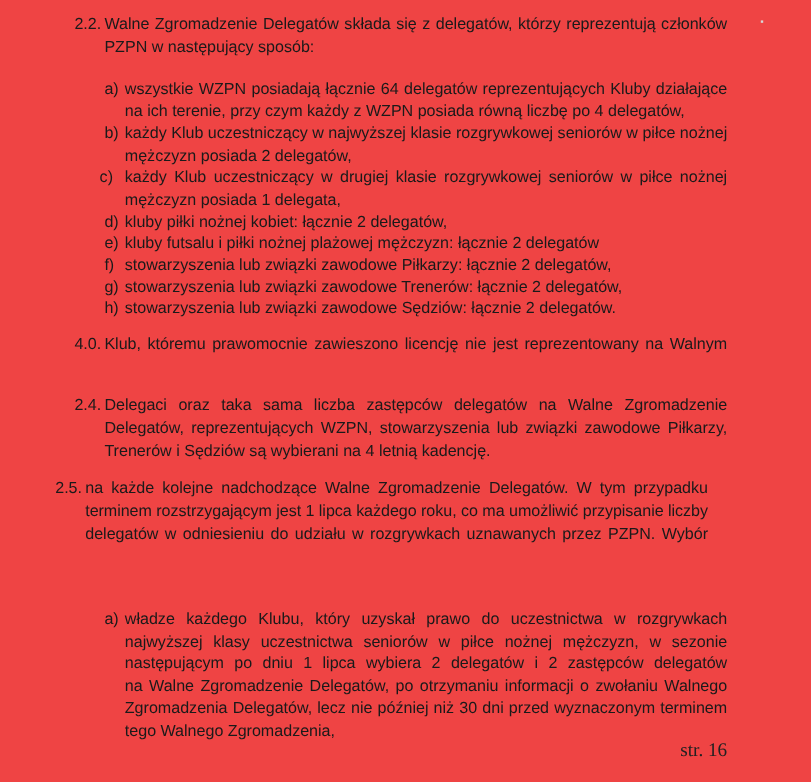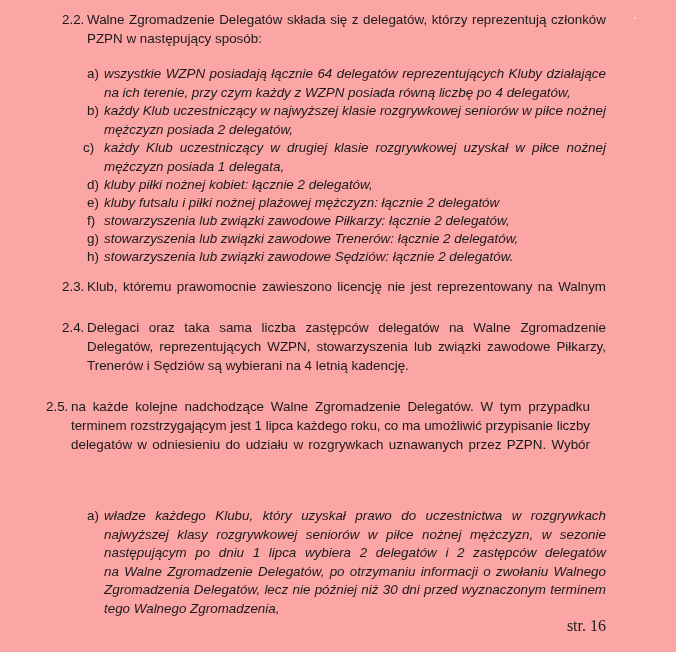--- a/index.html
+++ b/index.html
@@ -1,25 +1,25 @@
 <!DOCTYPE html>
 <html><head>
   <meta charset="utf-8">
   <style>
     html, body { margin: 0; padding: 0; background: #ffffff; }
     body { width: 676px; height: 652px; position: relative; overflow: hidden; }
-    .page { position: absolute; left: 0; top: 0; width: 676px; height: 652px; background: #fca5a5; color: #1a1a1a; }
+    .page { position: absolute; left: 0; top: 0; width: 676px; height: 652px; background: #ef4444; color: #1a1a1a; }
     .para { position: absolute; font-family: "Liberation Sans", sans-serif; font-size: 13.4px; line-height: 19px; text-align: justify; }
     .para .num { position: absolute; left: -25px; top: 0; }
     .para .line { display: block; text-align: justify; text-align-last: justify; white-space: nowrap; }
     .line.last { text-align-last: left; }
     .list-item { position: absolute; font-family: "Liberation Sans", sans-serif; font-size: 13.4px; line-height: 18.5px; }
     .list-item .lbl { position: absolute; left: -17px; top: 0; }
     .list-item .lbl.c { left: -21px; }
-    .list-item .line { display: block; text-align: justify; text-align-last: justify; white-space: nowrap; font-style: italic; }
+    .list-item .line { display: block; text-align: justify; text-align-last: justify; white-space: nowrap; }
     .list-item .line.last { text-align-last: left; }
     .footer { position: absolute; right: 70px; top: 617px; font-family: "Liberation Serif", serif; font-size: 16px; color: #222; }
     .speck { position: absolute; left: 634px; top: 17px; width: 2px; height: 2px; background: #d8d8d8; }
   </style>
 </head>
 <body>
 
 <div class="page">
 
   <div class="para" style="left:87px; top:10px; width:519px;">
@@ -35,21 +35,21 @@
   </div>
 
   <div class="list-item" style="left:104px; top:102px; width:502px;">
     <span class="lbl">b)</span>
     <span class="line" style="letter-spacing: -0.00443673px;">każdy Klub uczestniczący w najwyższej klasie rozgrywkowej seniorów w piłce nożnej</span>
     <span class="line last">mężczyzn posiada 2 delegatów,</span>
   </div>
 
   <div class="list-item" style="left:104px; top:139px; width:502px;">
     <span class="lbl c">c)</span>
-    <span class="line">każdy Klub uczestniczący w drugiej klasie rozgrywkowej uzyskał w piłce nożnej</span>
+    <span class="line">każdy Klub uczestniczący w drugiej klasie rozgrywkowej seniorów w piłce nożnej</span>
     <span class="line last">mężczyzn posiada 1 delegata,</span>
   </div>
 
   <div class="list-item" style="left:104px; top:176px; width:502px;">
     <span class="lbl">d)</span>
     <span class="line last">kluby piłki nożnej kobiet: łącznie 2 delegatów,</span>
   </div>
 
   <div class="list-item" style="left:104px; top:194px; width:502px;">
     <span class="lbl">e)</span>
@@ -65,42 +65,42 @@
     <span class="lbl">g)</span>
     <span class="line last">stowarzyszenia lub związki zawodowe Trenerów: łącznie 2 delegatów,</span>
   </div>
 
   <div class="list-item" style="left:104px; top:248px; width:502px;">
     <span class="lbl">h)</span>
     <span class="line last">stowarzyszenia lub związki zawodowe Sędziów: łącznie 2 delegatów.</span>
   </div>
 
   <div class="para" style="left:87px; top:277px; width:519px;">
-    <span class="num">2.3.</span>
+    <span class="num">4.0.</span>
     <span class="line">Klub, któremu prawomocnie zawieszono licencję nie jest reprezentowany na Walnym</span>
   </div>
 
-  <div class="para" style="left:87px; top:318px; width:519px;">
+  <div class="para" style="left:87px; top:328px; width:519px;">
     <span class="num">2.4.</span>
     <span class="line">Delegaci oraz taka sama liczba zastępców delegatów na Walne Zgromadzenie</span>
     <span class="line">Delegatów, reprezentujących WZPN, stowarzyszenia lub związki zawodowe Piłkarzy,</span>
     <span class="line last">Trenerów i Sędziów są wybierani na 4 letnią kadencję.</span>
   </div>
 
   <div class="para" style="left:71px; top:397px; width:519px;">
     <span class="num">2.5.</span>
     <span class="line">na każde kolejne nadchodzące Walne Zgromadzenie Delegatów. W tym przypadku</span>
     <span class="line" style="letter-spacing: -0.03125px;">terminem rozstrzygającym jest 1 lipca każdego roku, co ma umożliwić przypisanie liczby</span>
     <span class="line">delegatów w odniesieniu do udziału w rozgrywkach uznawanych przez PZPN. Wybór</span>
   </div>
 
   <div class="list-item" style="left:104px; top:507px; width:502px;">
     <span class="lbl">a)</span>
     <span class="line">władze każdego Klubu, który uzyskał prawo do uczestnictwa w rozgrywkach</span>
-    <span class="line">najwyższej klasy rozgrywkowej  seniorów w piłce nożnej mężczyzn,  w sezonie</span>
+    <span class="line">najwyższej klasy uczestnictwa  seniorów w piłce nożnej mężczyzn,  w sezonie</span>
     <span class="line">następującym po dniu 1 lipca wybiera 2 delegatów i 2 zastępców delegatów</span>
     <span class="line">na Walne Zgromadzenie Delegatów, po otrzymaniu informacji o zwołaniu Walnego</span>
     <span class="line">Zgromadzenia Delegatów, lecz nie później niż 30 dni przed wyznaczonym terminem</span>
     <span class="line last">tego Walnego Zgromadzenia,</span>
   </div>
 
   <div class="footer">str. 16</div>
 
   <div class="speck"></div>
 </div>

